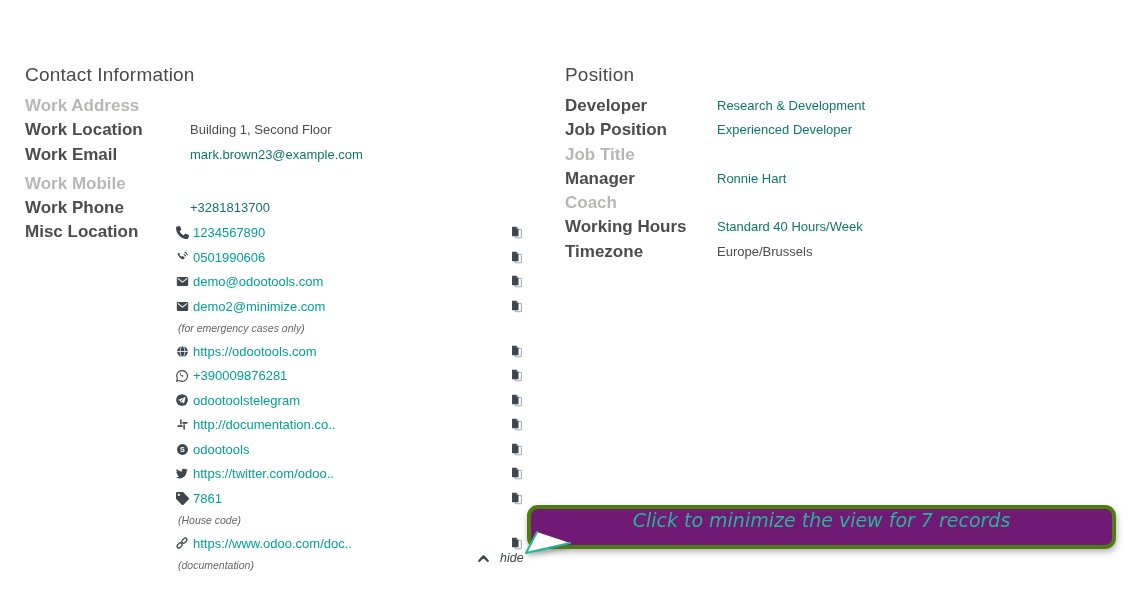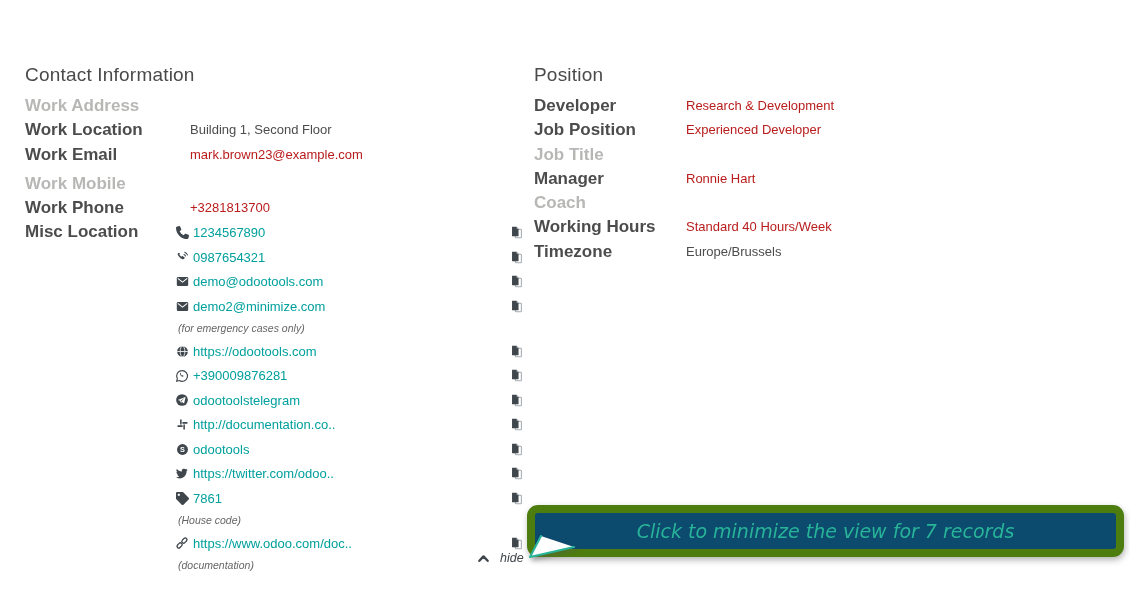--- a/index.html
+++ b/index.html
@@ -4,58 +4,58 @@
 <style>
   html,body{margin:0;padding:0;}
   body{
     width:1130px;height:615px;position:relative;overflow:hidden;
     background:#ffffff;
     font-family:"Liberation Sans", sans-serif;
     -webkit-font-smoothing:antialiased;
   }
   .section{position:absolute;top:25px;margin-top:37px;}
   .section-left{left:25px;width:505px;}
-  .section-right{left:534px;width:550px;}
+  .section-right{left:565px;width:550px;}
   .section-title{
     font-size:19px;line-height:26px;color:#4a4a4a;font-weight:400;
     margin:0 0 6px 0;letter-spacing:.2px;
   }
   .field-row{display:flex;align-items:flex-start;min-height:24.3px;}
   #left-rows > .field-row:nth-child(4){margin-top:5px;}
   .field-label{
     flex:none;font-size:17px;font-weight:bold;color:#4c4c4c;line-height:24.3px;
   }
   .section-left .field-label{width:165px;}
   .section-right .field-label{width:152px;}
   .field-label.empty{color:#b7b7b5;}
   .field-value{font-size:13px;color:#4c4c4c;line-height:24.3px;white-space:nowrap;}
-  .field-value.link{color:#b91c1c;cursor:pointer;}
+  .field-value.link{color:#0f766e;cursor:pointer;}
 
   
   .misc-list{margin-left:-15px;width:348px;}
   .misc-item{display:flex;align-items:center;height:24.5px;}
   .misc-icon{width:14px;height:14px;flex:none;margin-right:4px;display:flex;align-items:center;justify-content:center;}
   .misc-icon svg{display:block;}
   .misc-text{font-size:13px;color:#00a09d;text-decoration:none;white-space:nowrap;cursor:pointer;}
   .copy-btn{margin-left:auto;width:13px;height:15px;cursor:pointer;flex:none;display:flex;align-items:center;}
   .misc-note{font-size:10.5px;font-style:italic;color:#666;line-height:20.5px;height:20.5px;margin-left:3px;}
 
   
   .hide-toggle{
     position:absolute;left:478px;top:551px;display:flex;align-items:center;gap:11px;
     cursor:pointer;
   }
   .hide-toggle .hide-label{font-size:12.5px;font-style:italic;color:#41464a;}
 
   
   .bubble{
     position:absolute;left:527px;top:505px;width:581px;height:36px;
-    background:#0c4a6e;border:8px solid #4d7c0f;border-radius:11px;
+    background:#701a75;border:4px solid #4d7c0f;border-radius:11px;
     box-shadow:1px 3px 6px rgba(90,90,90,.45);
-    display:flex;align-items:center;justify-content:center;
+    display:flex;justify-content:center;
   }
   .bubble-text{
     font-family:"DejaVu Sans", sans-serif;
     font-size:19px;font-style:italic;color:#28b498;white-space:nowrap;
   }
   .bubble-tail{
     position:absolute;left:-6px;top:22px;
     filter:drop-shadow(2px 3px 2px rgba(90,90,90,.35));
   }
 </style>
@@ -109,21 +109,21 @@
   </div>
         <div class="misc-item-wrap">
     <div class="misc-item">
       <span class="misc-icon">
               <svg width="14" height="14" viewBox="0 0 16 16">
                 <path fill="#3f464c" d="M3.4 3.6c-.4.4-.5 1-.3 1.5 1 2.4 3 4.4 5.4 5.4.5.2 1.1.1 1.5-.3l.9-.9c.3-.3.25-.8-.1-1L8.9 7c-.3-.2-.7-.15-.95.1l-.55.55c-1-.6-1.85-1.45-2.45-2.45l.55-.55c.25-.25.3-.65.1-.95L4.4 3.7c-.25-.35-.75-.4-1-.1z"></path>
                 <path d="M10.3 5.2a3.2 3.2 0 0 1 1.7 1.7" stroke="#3f464c" stroke-width="1.2" fill="none" stroke-linecap="round"></path>
                 <path d="M11.2 2.6a5.6 5.6 0 0 1 3 3" stroke="#3f464c" stroke-width="1.2" fill="none" stroke-linecap="round"></path>
               </svg>
             </span>
-      <a class="misc-text">0987654321</a>
+      <a class="misc-text">0501990606</a>
       <span class="copy-btn">
               <svg width="13" height="15" viewBox="0 0 16 17">
                 <rect x="6.5" y="4.5" width="7.5" height="10.5" rx="1" fill="#fff" stroke="#a5abb1" stroke-width="1.3"></rect>
                 <path d="M2.5 1.5h5.7l2.3 2.3v9.2H2.5z" fill="#3f464c"></path>
                 <path d="M8.2 1.5v2.5h2.6z" fill="#cfd4d8"></path>
               </svg>
             </span>
     </div>
 
   </div>

